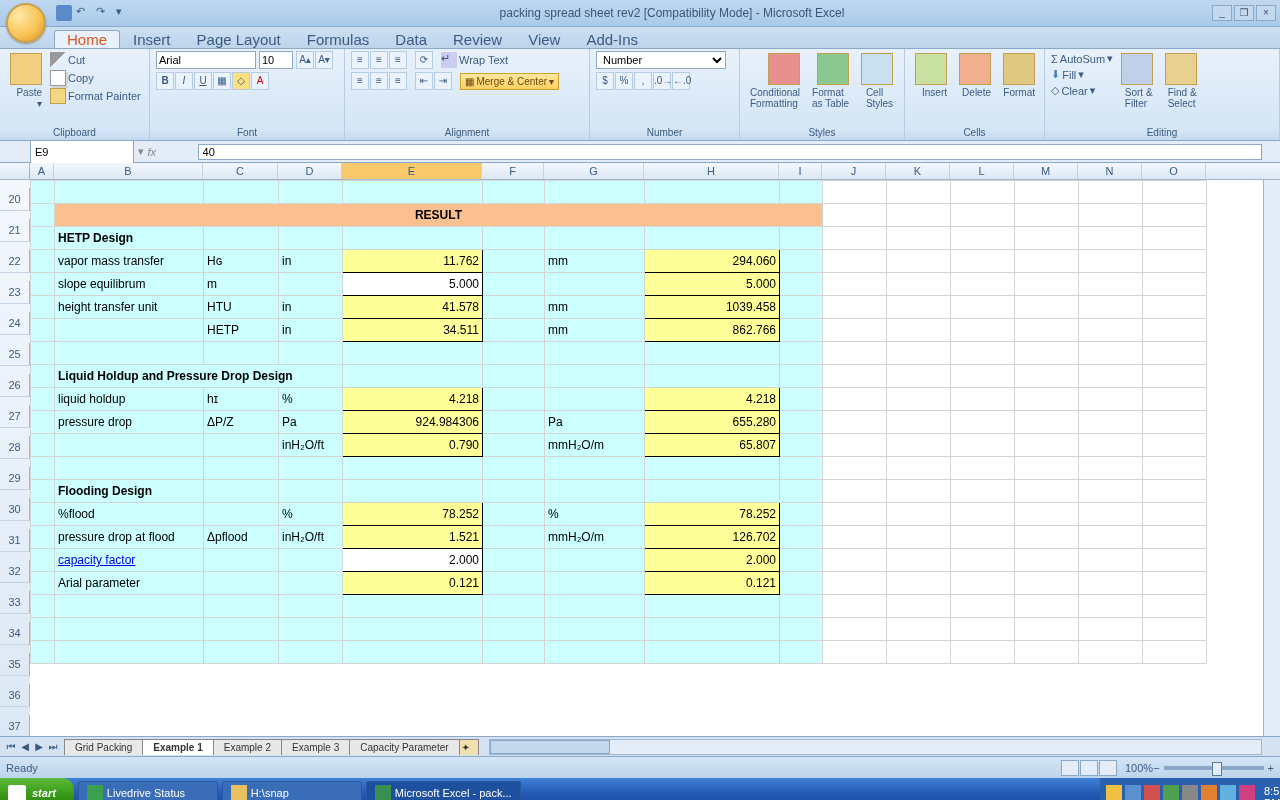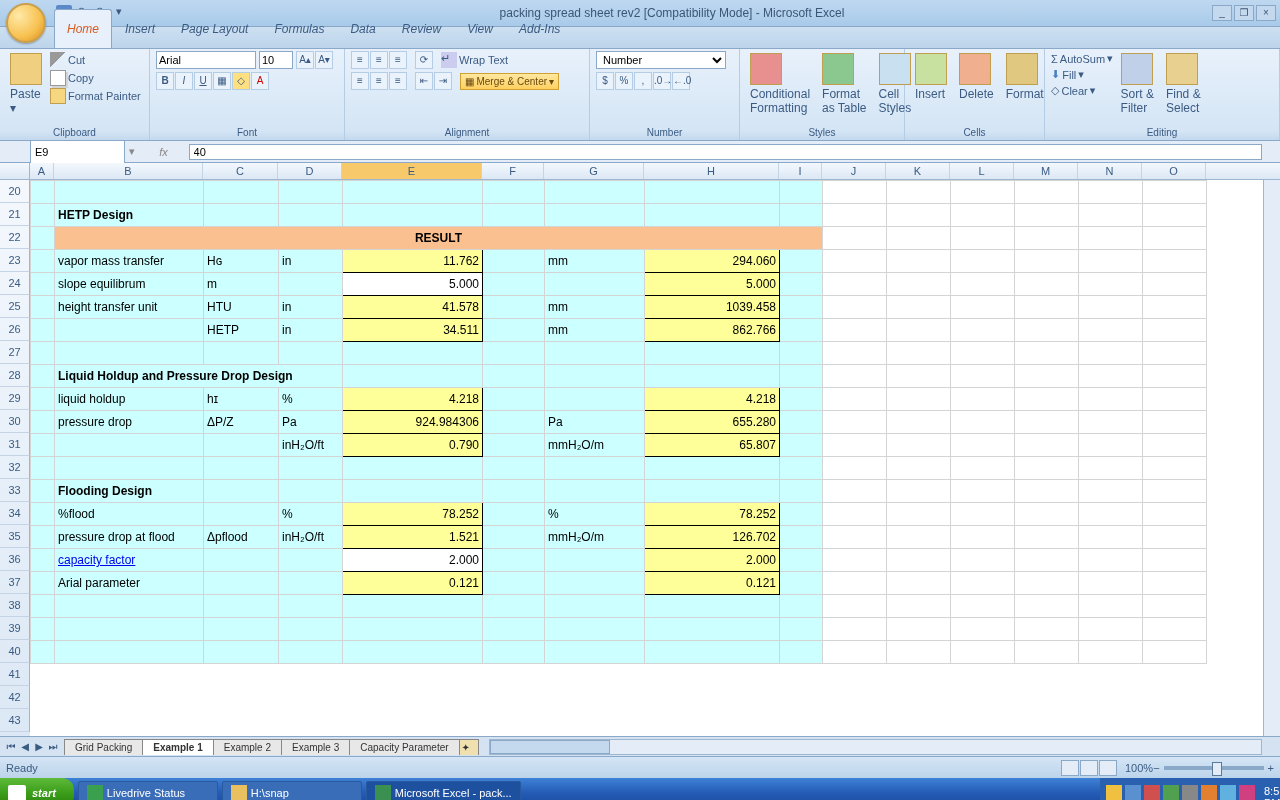--- a/index.html
+++ b/index.html
@@ -7,53 +7,53 @@
 
 .titlebar { height: 27px; background: linear-gradient(#bfd8f0,#a8cbe9); display: flex; align-items: center; padding: 0 4px; border-bottom: 1px solid #8aa8c8; }
 .office-btn { width: 40px; height: 40px; background: radial-gradient(circle at 30% 30%, #ffe9a8, #f7c150 60%, #d88b1e); border-radius: 50%; border: 2px solid #c9a050; position: absolute; top: 3px; left: 6px; z-index: 10; box-shadow: 0 1px 2px rgba(0,0,0,0.3); }
 .qat { margin-left: 52px; display: flex; gap: 4px; align-items: center; }
 .qat span { width: 16px; height: 16px; display: inline-block; }
 .title-text { flex: 1; text-align: center; color: #3b5677; font-size: 12px; }
 .win-controls { display: flex; gap: 2px; }
 .win-controls span { width: 20px; height: 16px; background: #c4d9ee; border: 1px solid #8aa8c8; text-align: center; line-height: 14px; font-size: 10px; color: #3b5677; cursor: pointer; }
 
 .ribbon-tabs { height: 22px; background: linear-gradient(#cde0f2,#bcd4ea); display: flex; align-items: end; padding-left: 54px; border-bottom: 1px solid #8aa8c8; }
-.ribbon-tab { padding: 12px 12px; font-size: 12px; color: #3b5b83; cursor: pointer; border: 1px solid transparent; border-bottom: none; font-style: italic; }
+.ribbon-tab { padding: 0 12px; font-size: 15px; color: #3b5b83; cursor: pointer; border: 1px solid transparent; border-bottom: none; }
 .ribbon-tab.active { background: #e8f1fb; border-color: #8aa8c8; color: #d85a1e; border-radius: 3px 3px 0 0; }
 
 .ribbon { height: 92px; background: linear-gradient(#e8f1fb,#d4e5f5 90%,#c4d9ee); border-bottom: 1px solid #8aa8c8; display: flex; position: relative; }
 .rgroup { border-right: 1px solid #b4cce4; padding: 2px 6px 0; display: flex; flex-direction: column; position: relative; }
 .rgroup-label { text-align: center; font-size: 10px; color: #3b5b83; position: absolute; bottom: 2px; left: 0; right: 0; }
 .rgroup-body { flex: 1; display: flex; align-items: flex-start; gap: 4px; }
-.vbtn { display: flex; flex-direction: column; align-items: flex-start; padding: 2px 4px; cursor: pointer; font-size: 12px; color: #3b5b83; }
+.vbtn { display: flex; flex-direction: column; align-items: flex-end; padding: 2px 4px; cursor: pointer; font-size: 10px; color: #3b5b83; }
 .vbtn .ico { width: 32px; height: 32px; background: #f0d080; border: 1px solid #c0a050; margin-bottom: 2px; }
 .smallrow { display: flex; align-items: center; gap: 2px; font-size: 11px; color: #3b5b83; padding: 1px 0; }
 .smallrow .ico { width: 16px; height: 16px; display: inline-block; }
 .ico.cut { background: linear-gradient(135deg,#999 50%,transparent 50%); }
 .ico.copy { background: #fff; border: 1px solid #999; box-shadow: 2px 2px 0 #d4d4d4; }
 .ico.brush { background: #f5d780; border: 1px solid #c0a050; }
 .combo { border: 1px solid #8aa8c8; background: #fff; font-size: 11px; padding: 1px 2px; }
 .btnrow { display: flex; gap: 1px; }
 .btnrow span { width: 18px; height: 18px; border: 1px solid #b4cce4; background: #eaf2fb; text-align: center; line-height: 16px; font-size: 10px; color: #3b5b83; cursor: pointer; }
 .merge-btn { border: 1px solid #d0a030; background: linear-gradient(#ffe8a0,#ffd060); padding: 2px 4px; font-size: 10px; color: #6b4a10; cursor: pointer; display: flex; align-items: center; gap: 2px; }
 
 .namebox-bar { height: 22px; background: #e4ecf7; border-bottom: 1px solid #8aa8c8; display: flex; align-items: center; }
-.namebox { width: 95px; border: 1px solid #8aa8c8; background: #fff; margin-left: 30px; padding: 6px 4px; font-size: 11px; }
-.fx-icons { width: 50px; display: flex; justify-content: center; gap: 4px; color: #888; font-style: italic; }
+.namebox { width: 104px; border: 1px solid #8aa8c8; background: #fff; margin-left: 30px; padding: 6px 4px; font-size: 11px; }
+.fx-icons { width: 50px; display: flex; justify-content: flex-start; gap: 4px; color: #888; font-style: italic; }
 .fx-icons span { cursor: pointer; }
 .formula-input { flex: 1; border: 1px solid #8aa8c8; background: #fff; padding: 1px 4px; font-size: 11px; margin-right: 18px; }
 
 .grid-area { position: relative; height: 573px; overflow: hidden; background: #fff; }
 .col-headers { display: flex; height: 17px; background: linear-gradient(#f4f8fd,#dce8f5); border-bottom: 1px solid #9eb6ce; }
 .corner { width: 30px; border-right: 1px solid #9eb6ce; background: linear-gradient(#f4f8fd,#dce8f5); }
 .col-h { border-right: 1px solid #c4d4e4; text-align: center; font-size: 11px; color: #3b5b83; line-height: 17px; cursor: pointer; }
 .col-h.sel { background: #f7c96b; }
 .grid-body { display: flex; height: 556px; }
 .row-headers { width: 30px; background: linear-gradient(#f4f8fd,#dce8f5); }
-.row-h { height: 23px; border-bottom: 1px solid #c4d4e4; border-right: 1px solid #9eb6ce; text-align: center; font-size: 11px; color: #3b5b83; line-height: 23px; cursor: pointer; }
+.row-h { height: 23px; border-bottom: 1px solid #c4d4e4; border-right: 1px solid #9eb6ce; text-align: center; font-size: 11px; color: #3b5b83; line-height: 23px; cursor: pointer; margin-top: 8px; }
 .cells { position: relative; flex: 1; }
 table.sheet { border-collapse: collapse; position: absolute; top: 0; left: 0; }
 table.sheet td { border: 1px solid #d4d4d4; height: 23px; font-size: 12px; font-family: Arial; padding: 0 3px; vertical-align: middle; }
 .cyan-bg { background: #ccffff; }
 .result-hdr { background: #fac090; font-weight: bold; text-align: center; }
 .yellow-cell { background: #ffff99; border: 1px solid #000 !important; text-align: right; }
 .white-calc { background: #fff; text-align: right; }
 .bold { font-weight: bold; }
 .lnk { color: #0000ee; text-decoration: underline; cursor: pointer; }
 
@@ -368,38 +368,38 @@
               <td class="cyan-bg"></td>
               <td></td>
               <td></td>
               <td></td>
               <td></td>
               <td></td>
               <td></td>
             </tr>
         <tr>
               <td class="cyan-bg"></td>
+              <td class="result-hdr" colspan="8">RESULT</td>
+              <td></td>
+              <td></td>
+              <td></td>
+              <td></td>
+              <td></td>
+              <td></td>
+            </tr>
+        <tr>
+              <td class="cyan-bg"></td>
               <td class="cyan-bg bold">HETP Design</td>
               <td class="cyan-bg"></td>
               <td class="cyan-bg"></td>
               <td class="cyan-bg"></td>
               <td class="cyan-bg"></td>
               <td class="cyan-bg"></td>
               <td class="cyan-bg"></td>
               <td class="cyan-bg"></td>
-              <td></td>
-              <td></td>
-              <td></td>
-              <td></td>
-              <td></td>
-              <td></td>
-            </tr>
-        <tr>
-              <td class="cyan-bg"></td>
-              <td class="result-hdr" colspan="8">RESULT</td>
               <td></td>
               <td></td>
               <td></td>
               <td></td>
               <td></td>
               <td></td>
             </tr>
         <tr>
               <td class="cyan-bg"></td>
               <td class="cyan-bg">vapor mass transfer</td>

